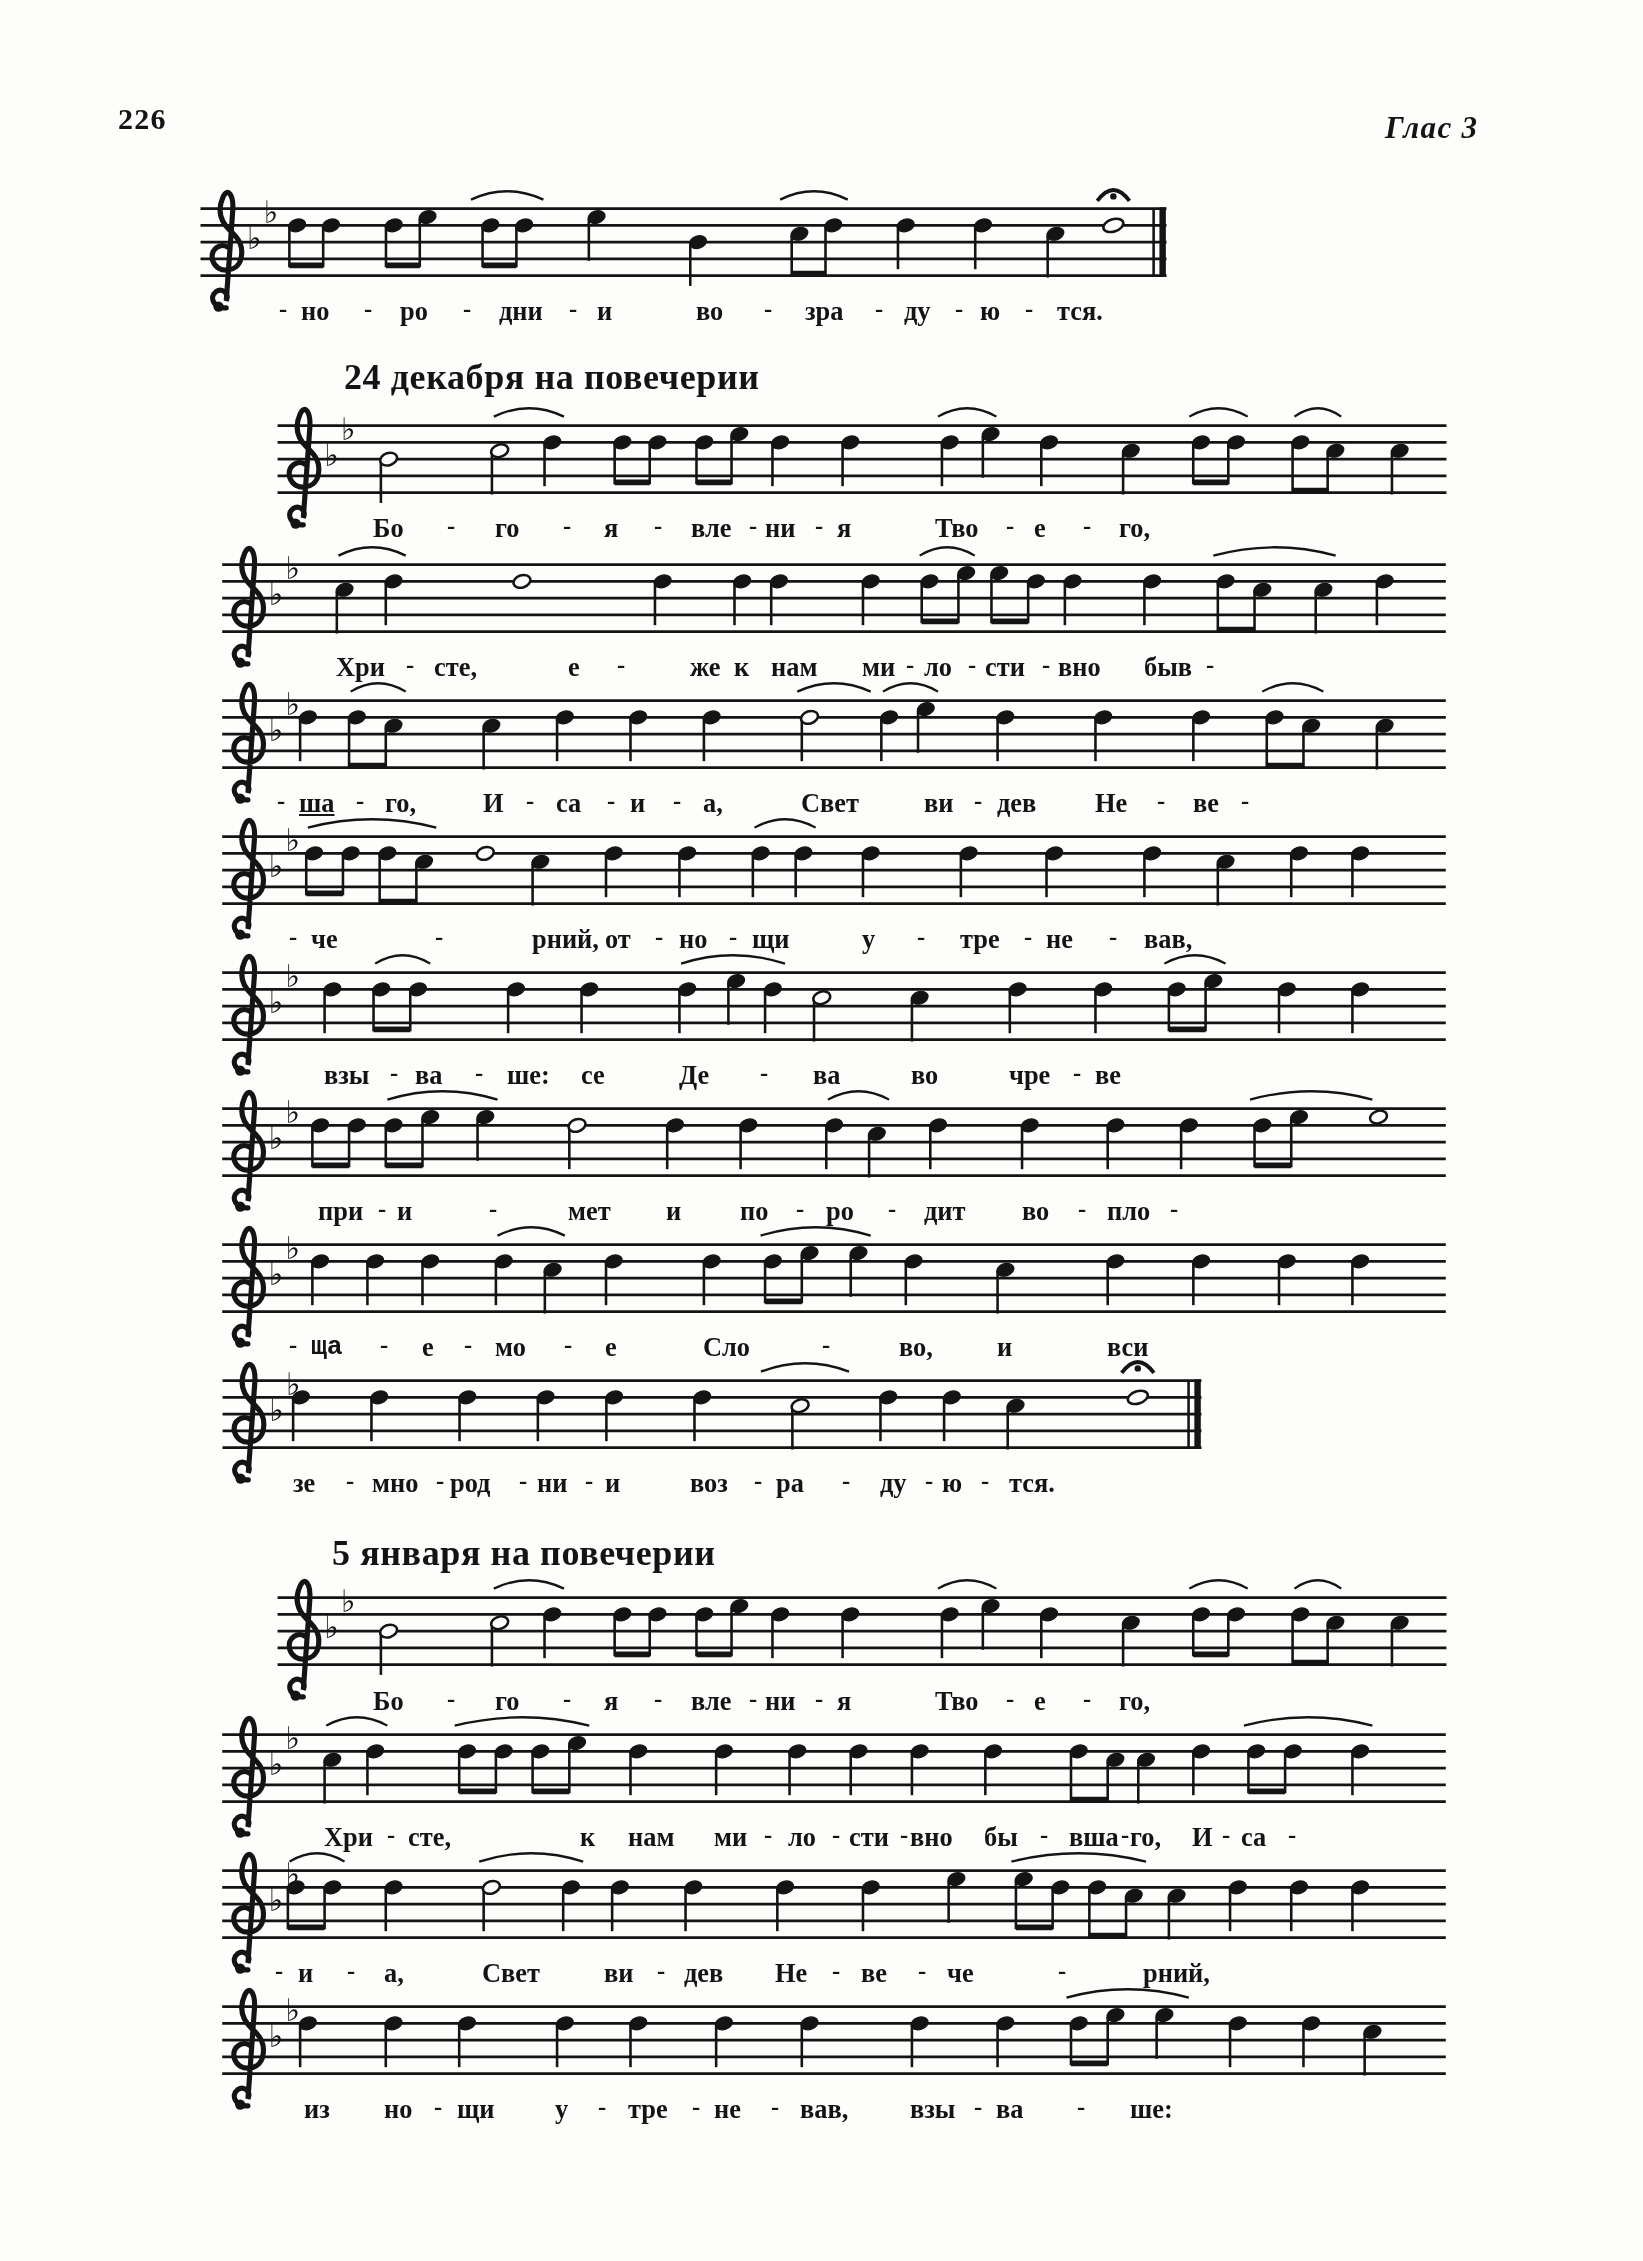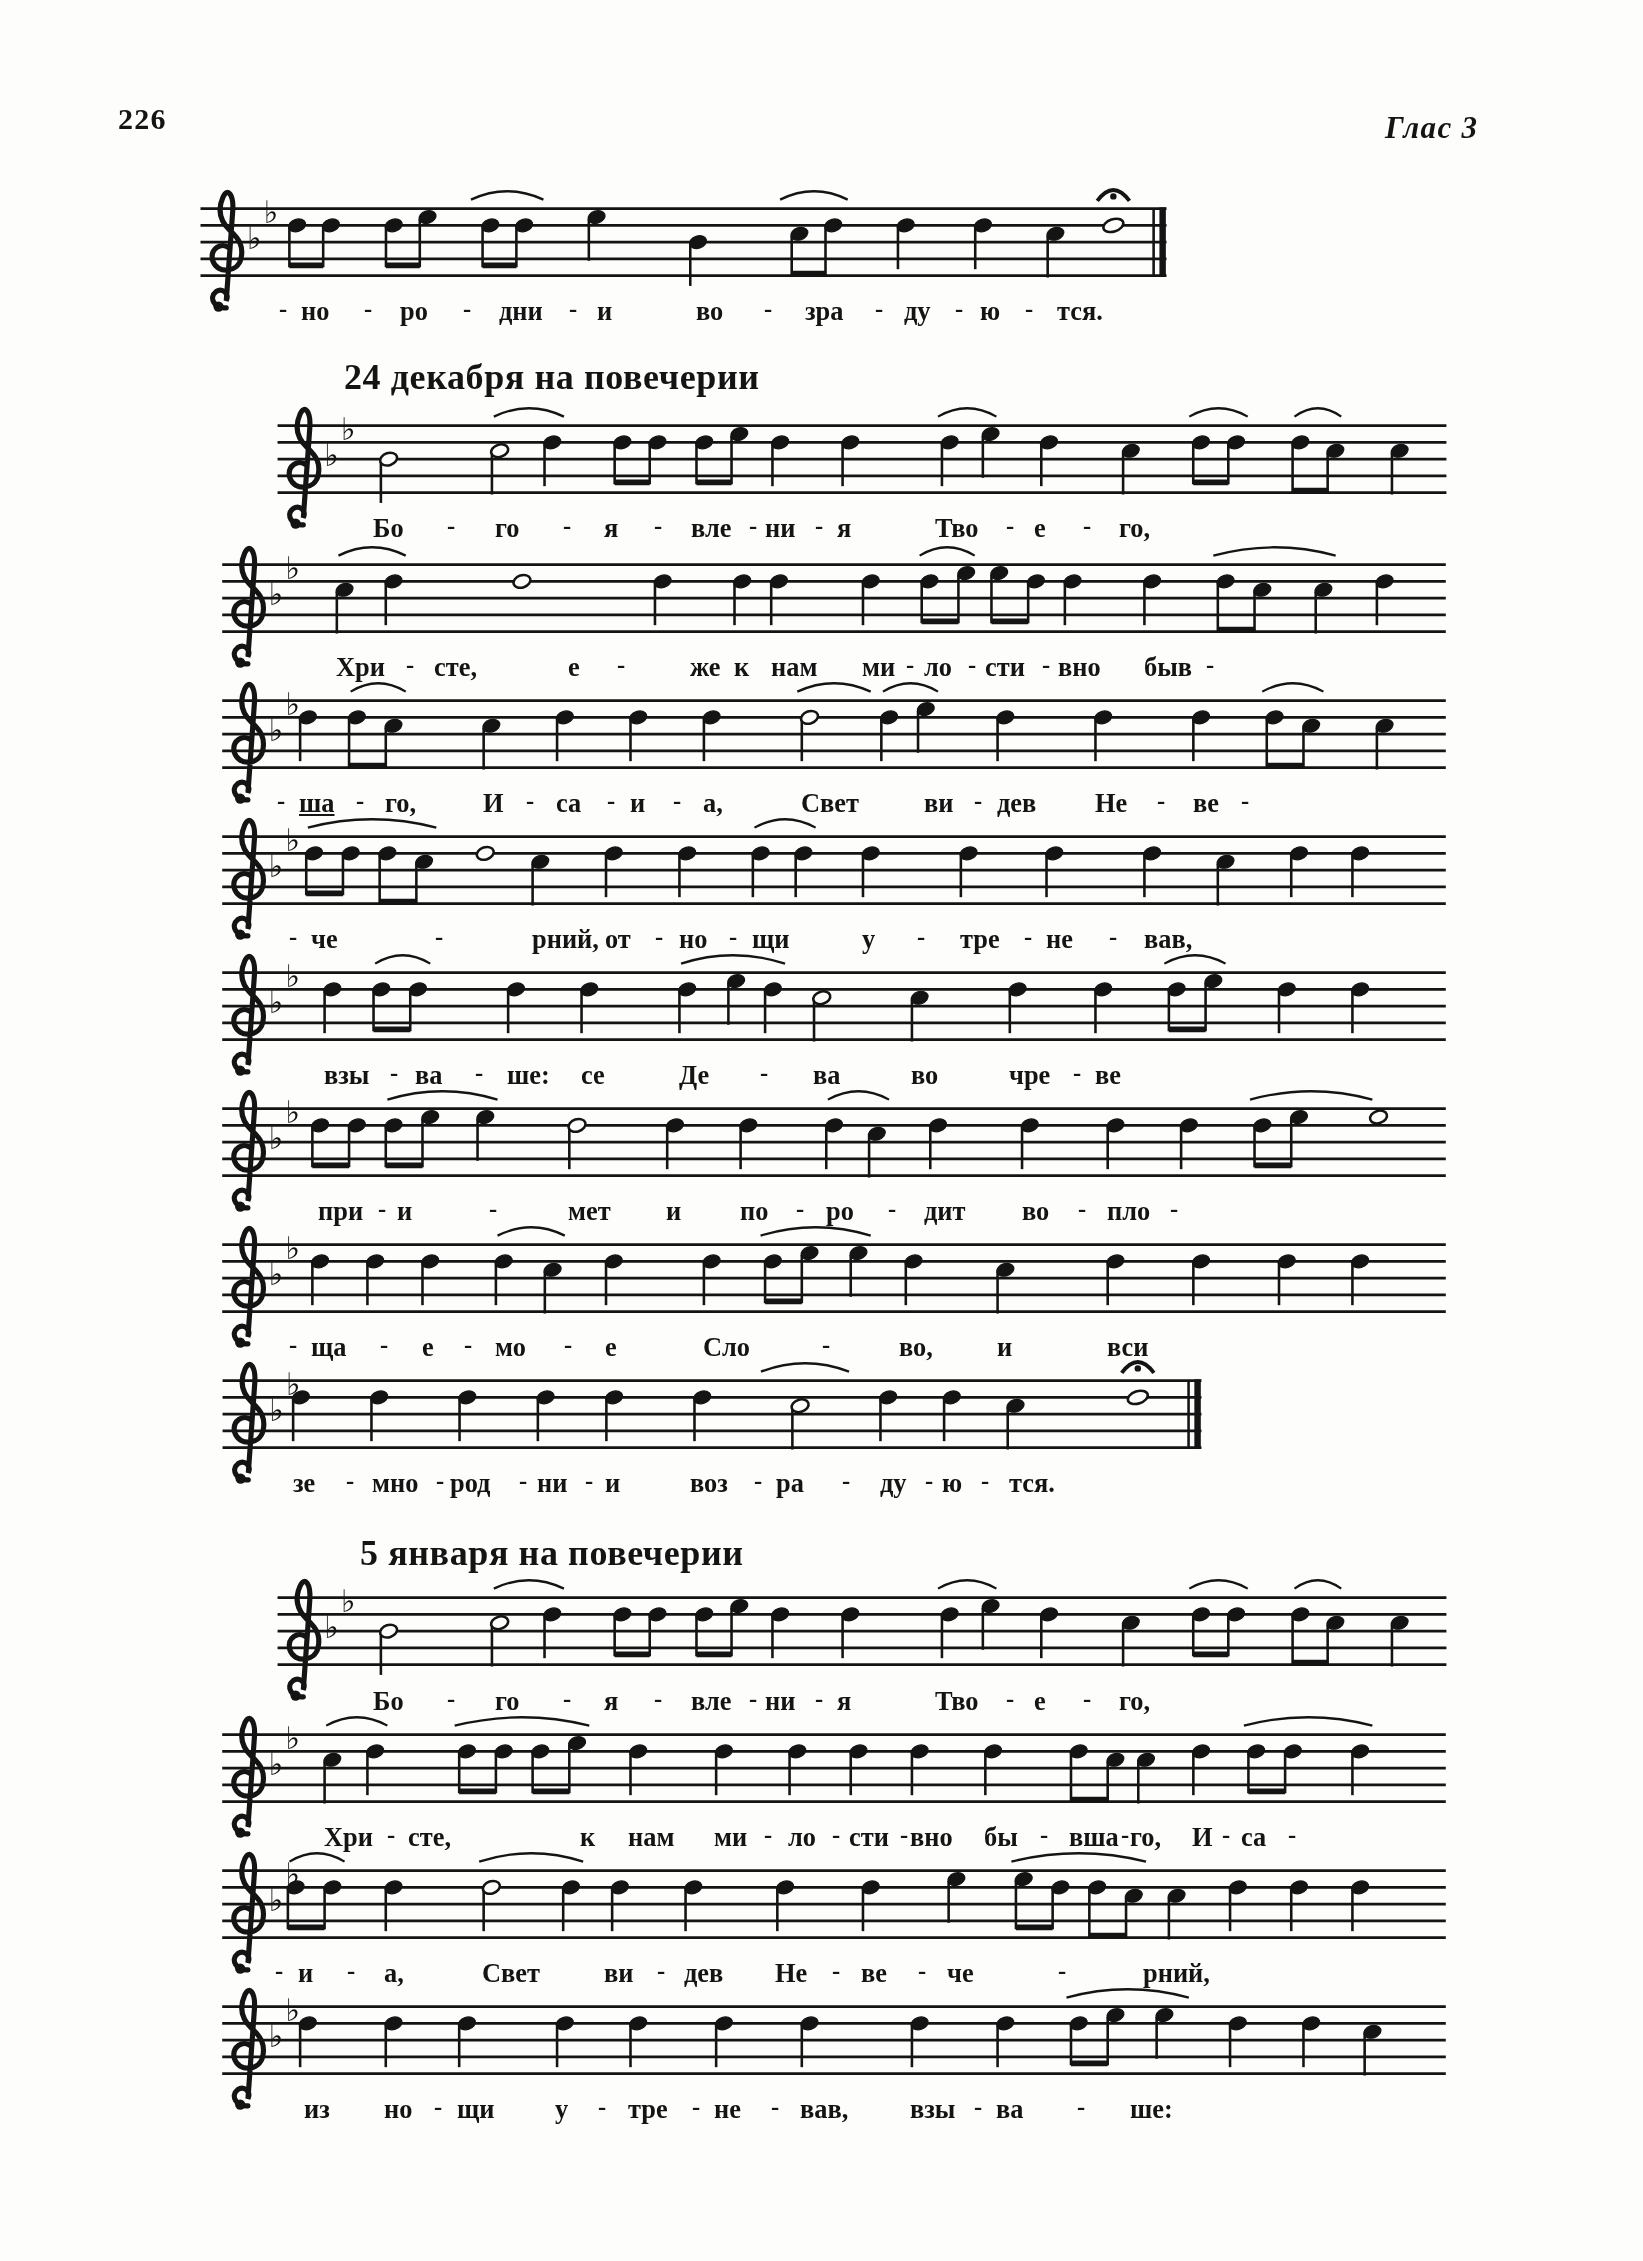--- a/index.html
+++ b/index.html
@@ -17,21 +17,21 @@
   .right-header{
     position:absolute;left:1385px;top:110px;
     font-size:31px;font-weight:bold;font-style:italic;letter-spacing:1.3px;
   }
   .section-heading{
     position:absolute;
     font-size:36px;font-weight:bold;letter-spacing:0.6px;
     font-family:"Liberation Serif", serif;
   }
   .heading-1{left:344px;top:356px;}
-  .heading-2{left:360px;top:1532px;text-align:right;}
+  .heading-2{left:332px;top:1532px;text-align:right;}
   .staff-wrap{position:absolute;}
   .staff-wrap svg{display:block;}
   .lyrics-line{position:absolute;height:41px;}
   .lyrics-line .syl{
     position:absolute;top:0;white-space:nowrap;
     font-size:26.4px;font-weight:bold;
     font-family:"Liberation Serif", serif;
   }
   .lyrics-line .dash{
     position:absolute;top:-1.3px;
@@ -578,21 +578,21 @@
         <line x1="1641" y1="89" x2="1641" y2="154" stroke="#141414" stroke-width="4"></line>
         <ellipse cx="1653" cy="86" rx="13.5" ry="9.5" transform="rotate(-18 1653 86)" fill="#141414" stroke="#141414" stroke-width="2"></ellipse>
         <line x1="1755" y1="89" x2="1755" y2="154" stroke="#141414" stroke-width="4"></line>
         <ellipse cx="1767" cy="86" rx="13.5" ry="9.5" transform="rotate(-18 1767 86)" fill="#141414" stroke="#141414" stroke-width="2"></ellipse>
         <path d="M 427.5 46 Q 479.75 20 532 46" fill="none" stroke="#141414" stroke-width="3.5"></path>
         <path d="M 836 46 Q 921.5 20 1007 46" fill="none" stroke="#141414" stroke-width="3.5"></path>
       </svg>
     </div>
     <div class="lyrics-line" style="left: 222px; top: 1332px; width: 1224px;">
       <span class="dash" style="left: 67px;">-</span>
-      <span class="syl" style="left: 89px;">ща</span>
+      <span class="syl" style="left: 89px; font-family: Liberation Mono, monospace;">ща</span>
       <span class="dash" style="left: 158px;">-</span>
       <span class="syl" style="left: 200px;">е</span>
       <span class="dash" style="left: 242px;">-</span>
       <span class="syl" style="left: 273px;">мо</span>
       <span class="dash" style="left: 342px;">-</span>
       <span class="syl" style="left: 383px;">е</span>
       <span class="syl" style="left: 481px;">Сло</span>
       <span class="dash" style="left: 600px;">-</span>
       <span class="syl" style="left: 677px;">во,</span>
       <span class="syl" style="left: 775px;">и</span>

